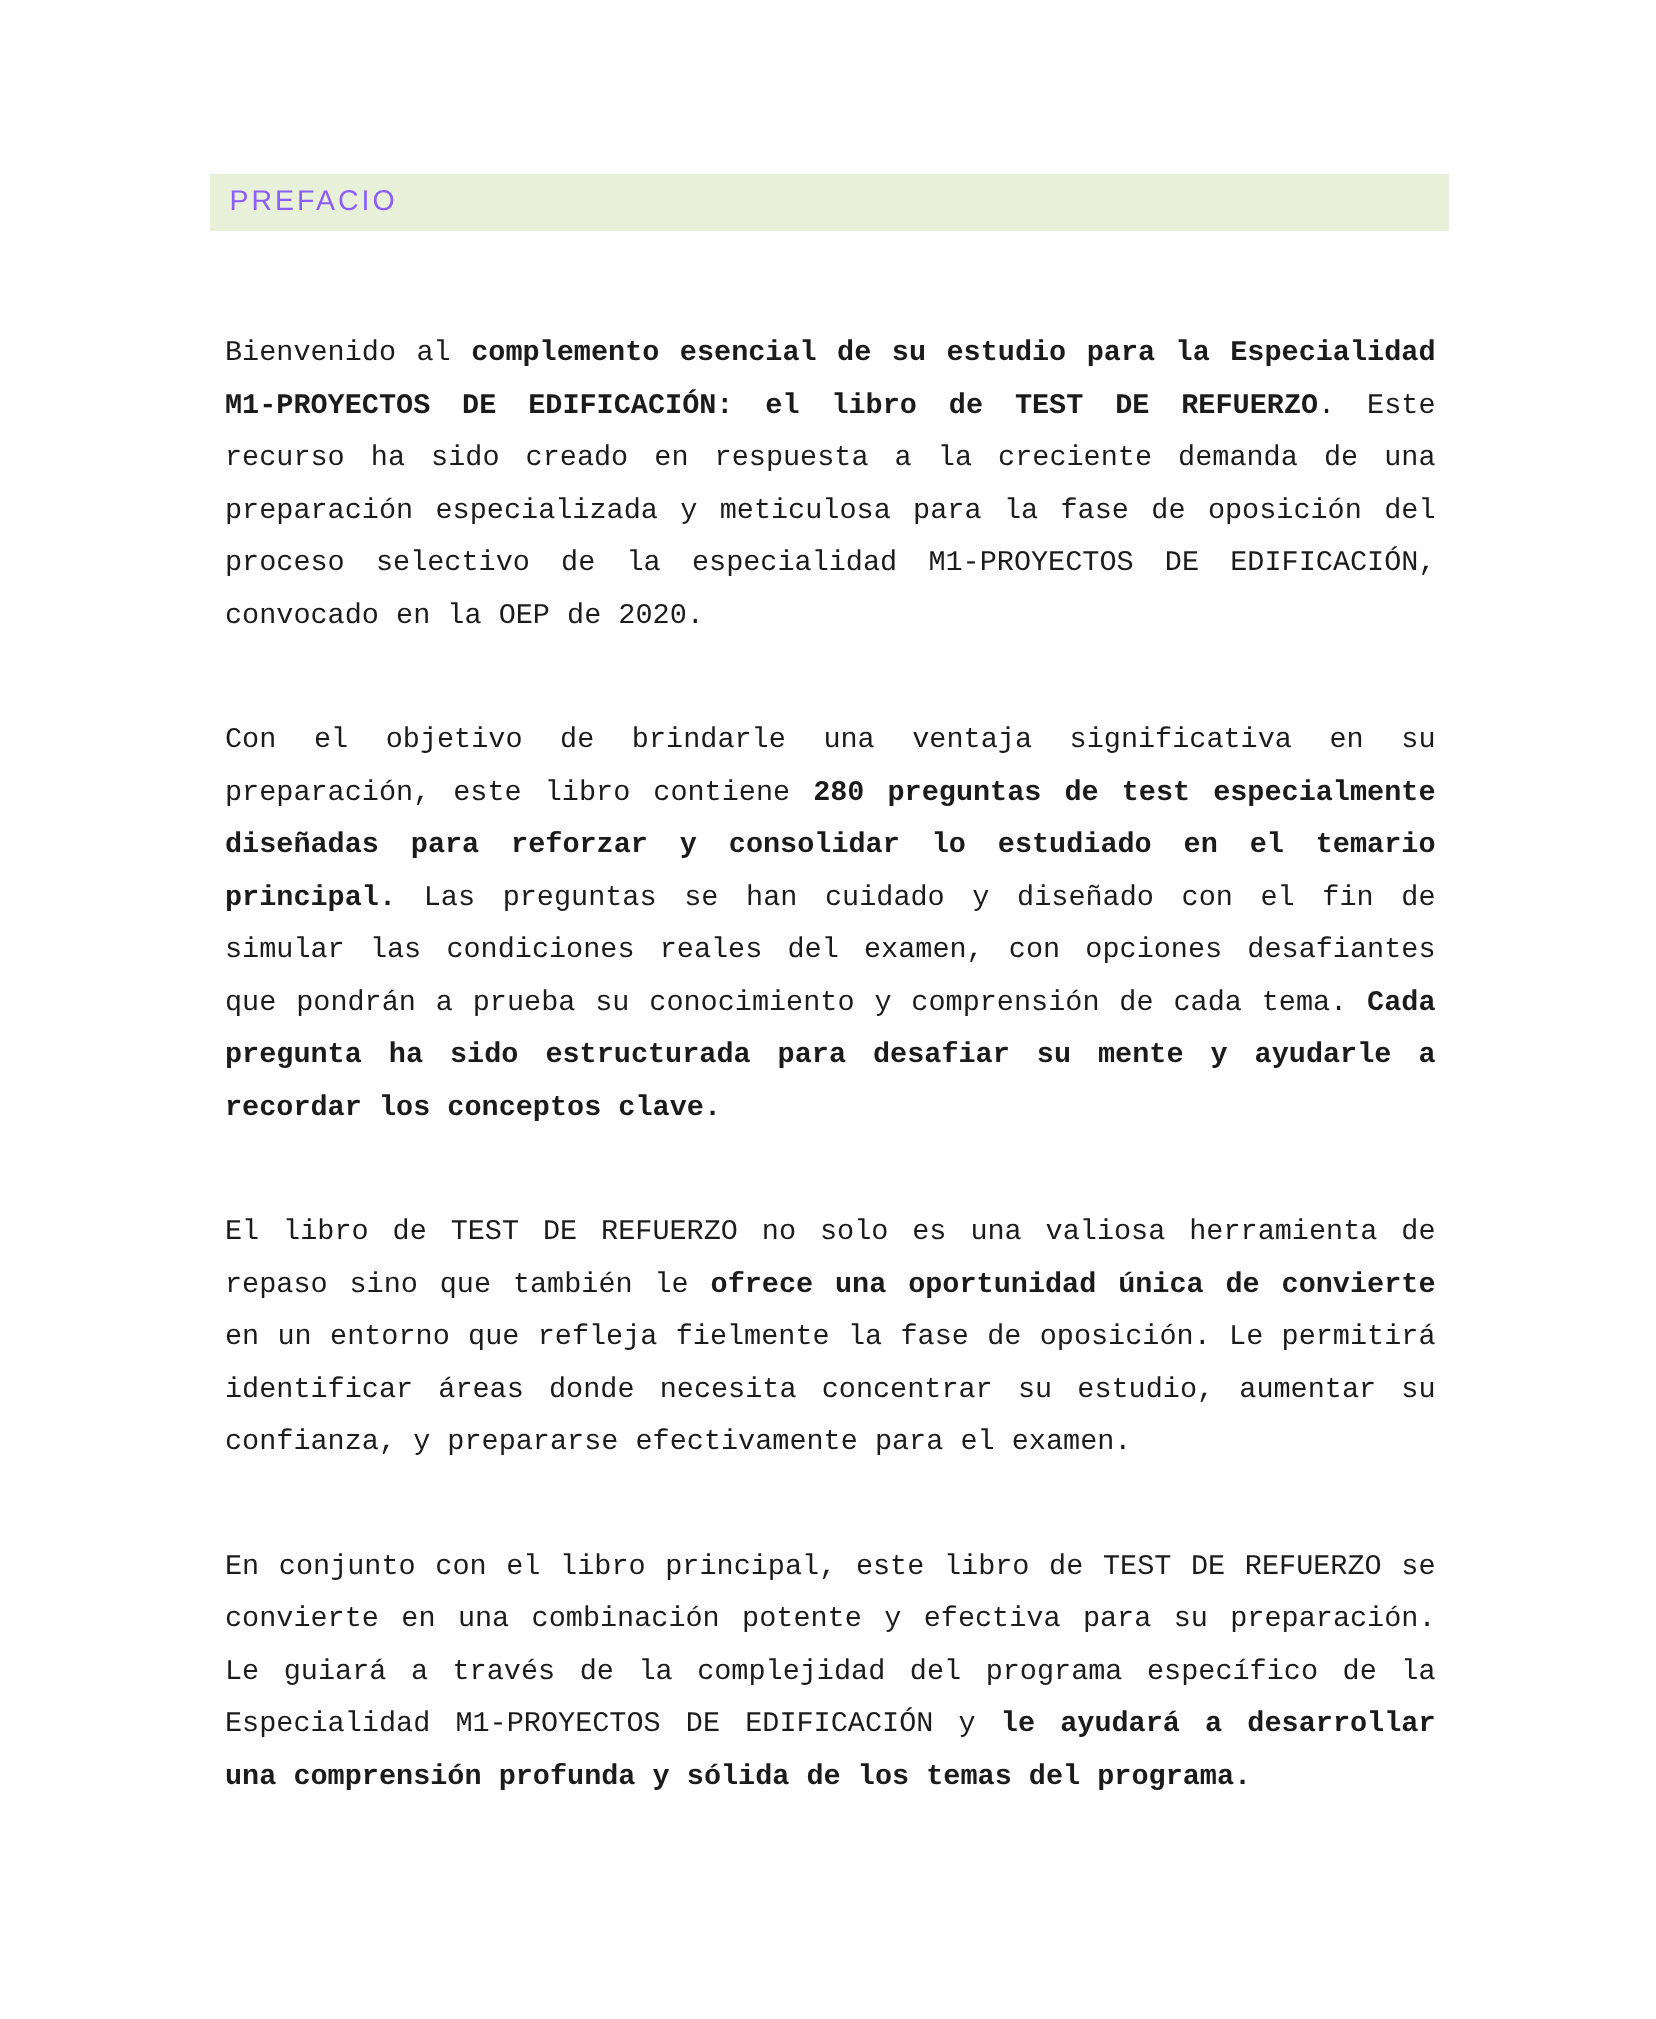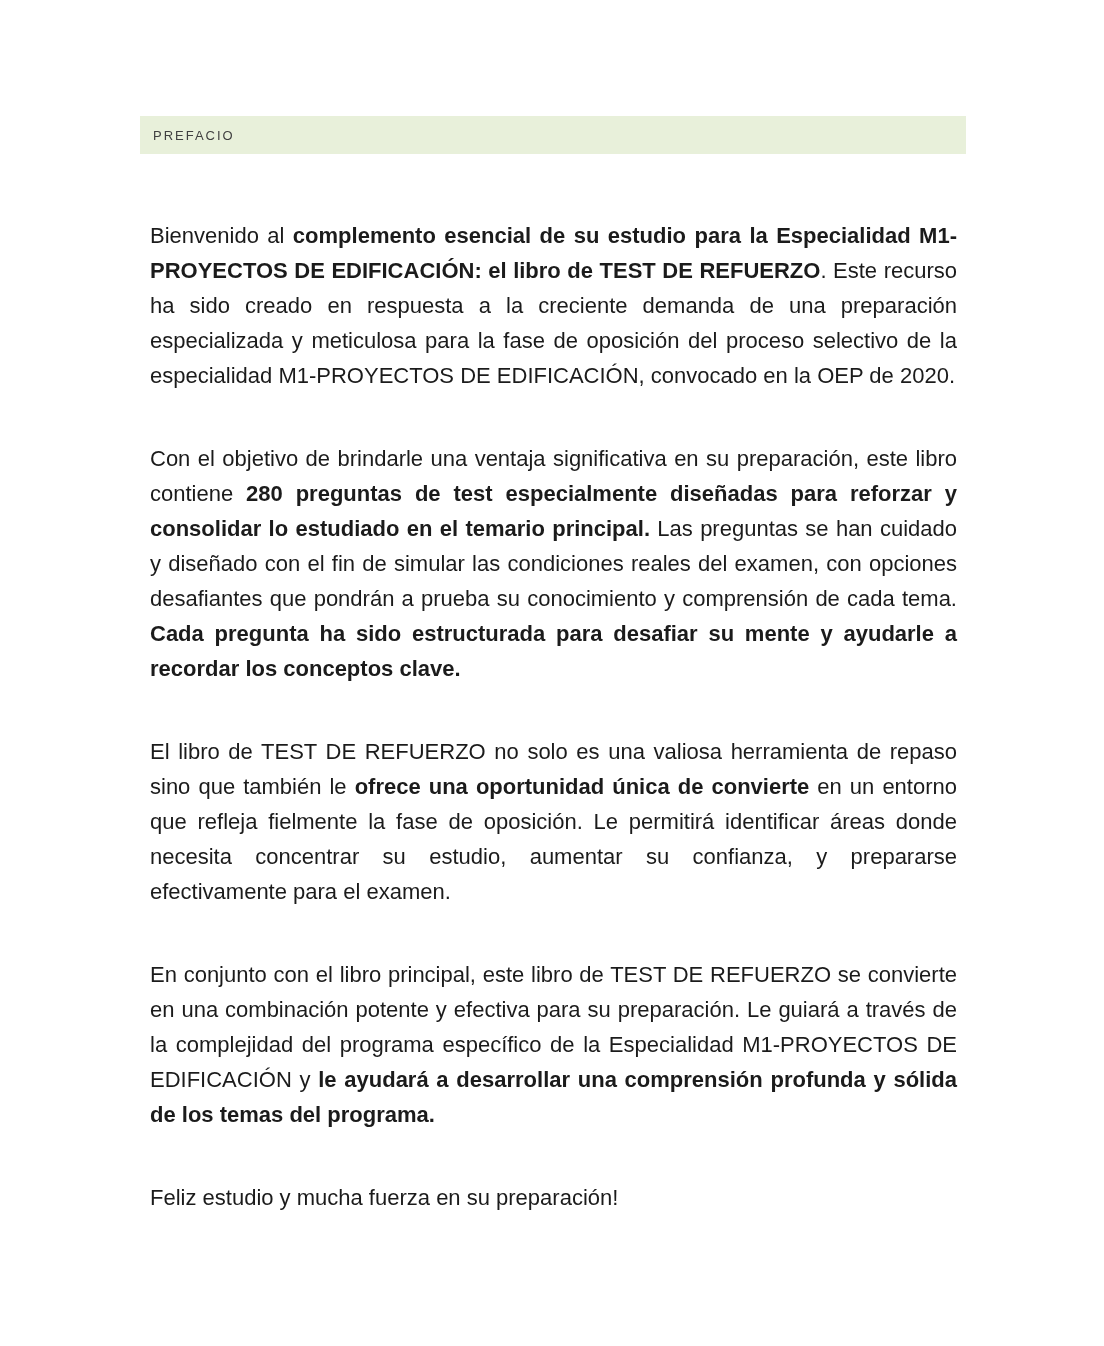--- a/index.html
+++ b/index.html
@@ -22,51 +22,51 @@
     top: 116px;
     left: 140px;
     width: 826px;
     height: 38px;
     background: #e8f0da;
     display: flex;
     align-items: center;
     padding-left: 13px;
   }
   .heading-text {
-    font-size: 13px;
+    font-size: 19px;
     letter-spacing: 2px;
-    color: #404040;
+    color: #8b5cf6;
     font-weight: 400;
   }
   .content {
     position: absolute;
     top: 218px;
     left: 150px;
     width: 807px;
   }
   .content p {
-    font-size: 22px;
+    font-size: 19px;
     line-height: 35px;
     text-align: justify;
     margin: 0 0 48px 0;
     color: #1b1b1b;
+    font-family: Liberation Mono, monospace;
   }
   .content p b { font-weight: 700; }
   .content p:last-child { margin-bottom: 0; }
 </style>
 </head>
 <body>
 
 <div class="page">
 
   <div class="heading-band">
     <span class="heading-text">PREFACIO</span>
   </div>
 
   <div class="content">
     <p><span>Bienvenido al </span><b>complemento esencial de su estudio para la Especialidad M1-PROYECTOS DE EDIFICACIÓN: el libro de TEST DE REFUERZO</b><span>. Este recurso ha sido creado en respuesta a la creciente demanda de una preparación especializada y meticulosa para la fase de oposición del proceso selectivo de la especialidad M1-PROYECTOS DE EDIFICACIÓN, convocado en la OEP de 2020.</span></p>
     <p><span>Con el objetivo de brindarle una ventaja significativa en su preparación, este libro contiene </span><b>280 preguntas de test especialmente diseñadas para reforzar y consolidar lo estudiado en el temario principal.</b><span> Las preguntas se han cuidado y diseñado con el fin de simular las condiciones reales del examen, con opciones desafiantes que pondrán a prueba su conocimiento y comprensión de cada tema. </span><b>Cada pregunta ha sido estructurada para desafiar su mente y ayudarle a recordar los conceptos clave.</b></p>
     <p><span>El libro de TEST DE REFUERZO no solo es una valiosa herramienta de repaso sino que también le </span><b>ofrece una oportunidad única de convierte</b><span> en un entorno que refleja fielmente la fase de oposición. Le permitirá identificar áreas donde necesita concentrar su estudio, aumentar su confianza, y prepararse efectivamente para el examen.</span></p>
     <p><span>En conjunto con el libro principal, este libro de TEST DE REFUERZO se convierte en una combinación potente y efectiva para su preparación. Le guiará a través de la complejidad del programa específico de la Especialidad M1-PROYECTOS DE EDIFICACIÓN y </span><b>le ayudará a desarrollar una comprensión profunda y sólida de los temas del programa.</b></p>
-    <p><span>Feliz estudio y mucha fuerza en su preparación!</span></p>
   </div>
 
 </div>
 
 </body></html>

